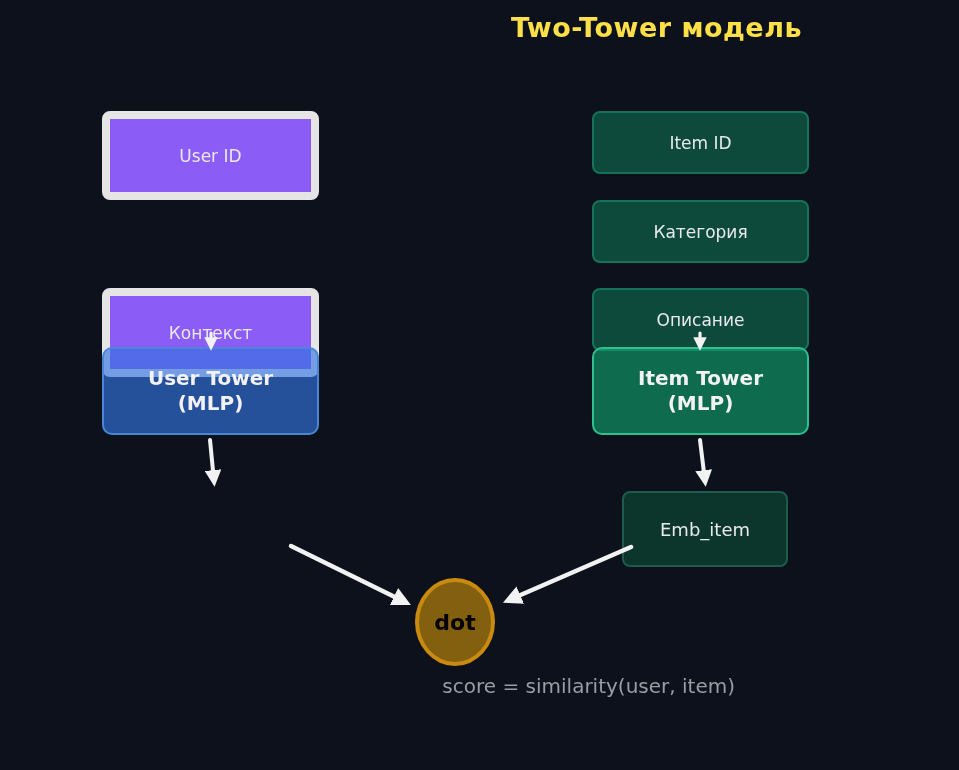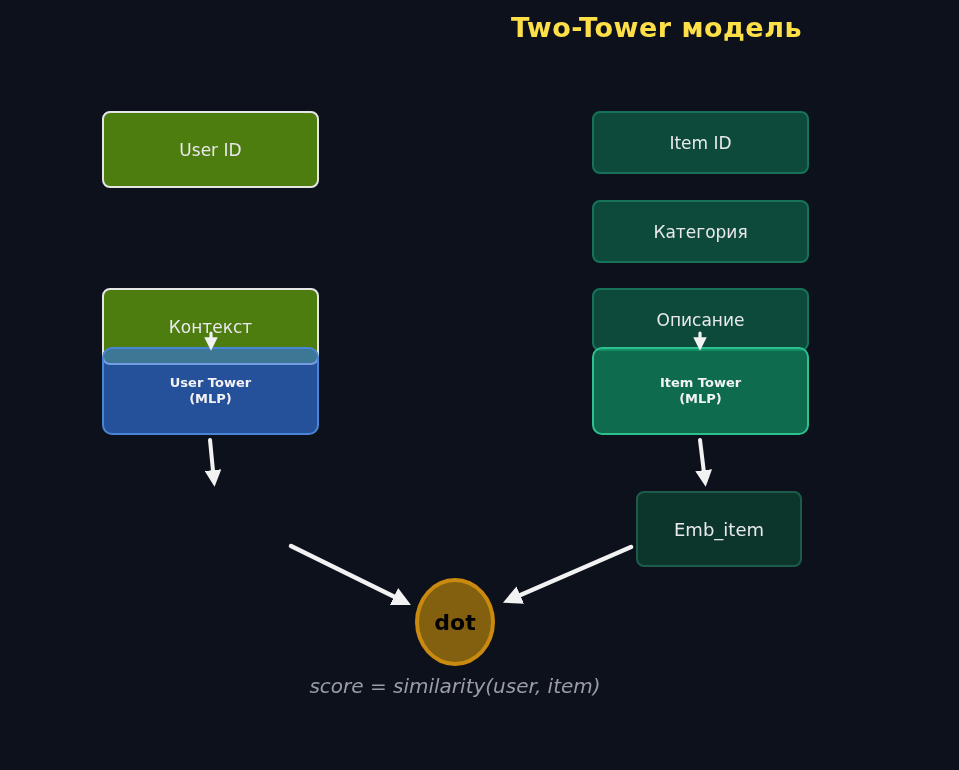--- a/index.html
+++ b/index.html
@@ -19,38 +19,38 @@
   .node{
     position:absolute;
     box-sizing:border-box;
     display:flex;align-items:center;justify-content:center;
     text-align:center;
     color:#e9e9ec;
     border-radius:8px;
   }
   
   .u-in{
-    left:102px;width:217px;height:77px;
-    background:#4d7c0f;border:2px solid #e5e5e5;
+    left:102px;width:217px;height:89px;
+    background:#8b5cf6;border:8px solid #e5e5e5;
     font-size:17px;
     z-index:1;
   }
   
   .i-in{
     left:592px;width:217px;height:63px;
     background:#0d4a3c;border:2px solid #16735a;
     font-size:17px;
     z-index:1;
   }
   .row1{top:111px}.row2{top:200px}.row3{top:288px}
   
   .tower{
     top:347px;width:217px;height:88px;
     flex-direction:column;
-    font-weight:bold;font-size:13px;line-height:1.26;color:#f2f2f4;
+    font-weight:bold;font-size:20px;line-height:1.26;color:#f2f2f4;
     border-radius:10px;
     z-index:2;
   }
   .u-tower{
     left:102px;
     background:rgba(51,115,226,0.64);
     border:2.5px solid #4a86d8;
   }
   .i-tower{
     left:592px;
@@ -60,34 +60,34 @@
   
   .emb{
     top:491px;height:76px;font-size:18px;z-index:1;
   }
   .u-emb{
     left:133px;width:165px;
     background:#152a4d;border:2px solid #2a4a80;
   }
   .i-emb{
     left:622px;width:166px;
-    background:#0c362c;border:2px solid #1d5c4a;margin-left:14px;
+    background:#0c362c;border:2px solid #1d5c4a;
   }
   
   .dot{
     left:415px;top:578px;width:80px;height:88px;
     border-radius:50%;
     background:#82600f;border:4px solid #ca8a10;
     font-weight:bold;font-size:22px;color:#000000;
     z-index:2;
   }
   .caption{
     position:absolute;left:175px;top:674px;width:560px;
-    text-align:center;
-    font-style:italic;font-size:20px;color:#9a9da3;
+    text-align:right;
+    font-size:20px;color:#9a9da3;
     z-index:1;
   }
   svg.arrows{
     position:absolute;left:0;top:0;
     z-index:3;pointer-events:none;
   }
 </style>
 </head>
 <body>
 

